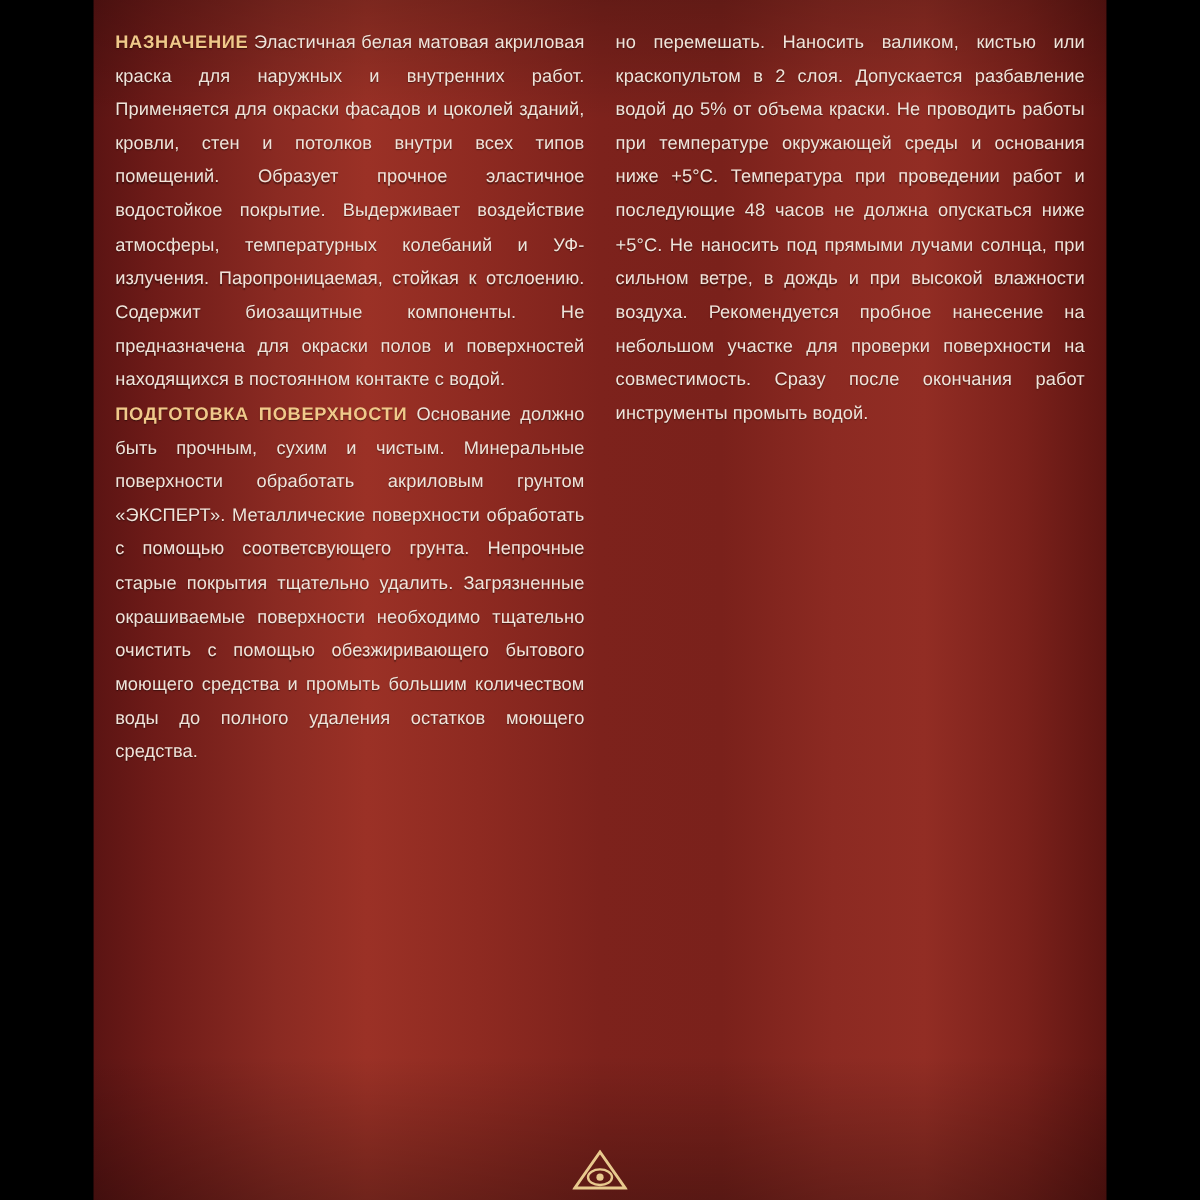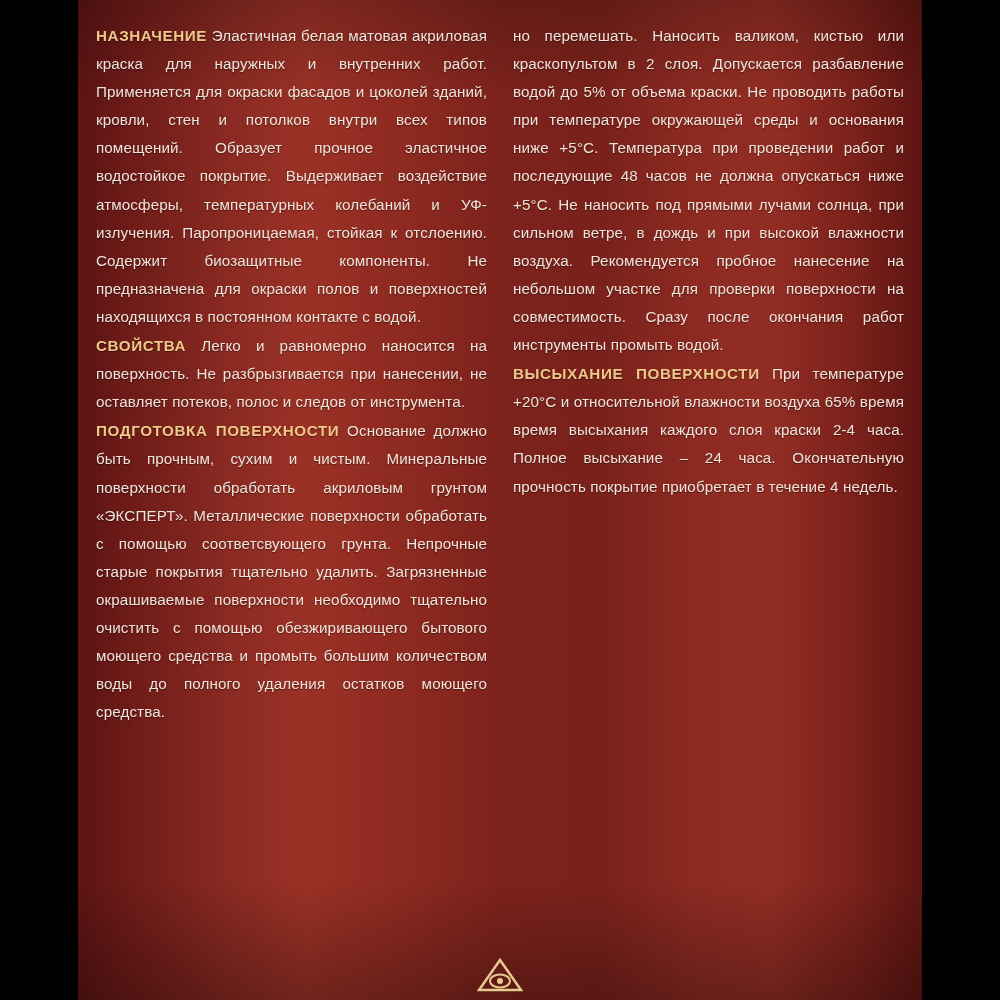--- a/index.html
+++ b/index.html
@@ -114,33 +114,31 @@
   <div class="edge-right"></div>
 
   <div class="label-surface"></div>
 
   <div class="columns">
 
     <div class="col">
 
       <p class="para"><span class="head">НАЗНАЧЕНИЕ</span><span> Эластичная белая матовая акриловая краска для наружных и внутренних работ. Применяется для окраски фасадов и цоколей зданий, кровли, стен и потолков внутри всех типов помещений. Образует прочное эластичное водостойкое покрытие. Выдерживает воздействие атмосферы, температурных колебаний и УФ-излучения. Паропроницаемая, стойкая к отслоению. Содержит биозащитные компоненты. Не предназначена для окраски полов и поверхностей находящихся в постоянном контакте с водой.</span></p>
 
-      <p class="para"><span class="head">СВОЙСТВА</span><span> Легко и равномерно наносится на поверхность. Не разбрызгивается при нанесении, не оставляет потеков, полос и следов от инструмента.</span></p>
 
       <p class="para"><span class="head">ПОДГОТОВКА ПОВЕРХНОСТИ</span><span> Основание должно быть прочным, сухим и чистым. Минеральные поверхности обработать акриловым грунтом «ЭКСПЕРТ». Металлические поверхности обработать с помощью соответсвующего грунта. Непрочные старые покрытия тщательно удалить. Загрязненные окрашиваемые поверхности необходимо тщательно очистить с помощью обезжиривающего бытового моющего средства и промыть большим количеством воды до полного удаления остатков моющего средства.</span></p>
 
 
     </div>
 
     <div class="col">
 
       <p class="para"><span>но перемешать. Наносить валиком, кистью или краскопультом в 2 слоя. Допускается разбавление водой до 5% от объема краски. Не проводить работы при температуре окружающей среды и основания ниже +5°С. Температура при проведении работ и последующие 48 часов не должна опускаться ниже +5°С. Не наносить под прямыми лучами солнца, при сильном ветре, в дождь и при высокой влажности воздуха. Рекомендуется пробное нанесение на небольшом участке для проверки поверхности на совместимость. Сразу после окончания работ инструменты промыть водой.</span></p>
 
 
-      <p class="para"><span class="head">ВЫСЫХАНИЕ ПОВЕРХНОСТИ</span><span> При температуре +20°С и относительной влажности воздуха 65% время время высыхания каждого слоя краски 2-4 часа. Полное высыхание – 24 часа. Окончательную прочность покрытие приобретает в течение 4 недель.</span></p>
 
 
 
     </div>
 
   </div>
 
   <div class="emblem">
     <svg width="46" height="34" viewBox="0 0 46 34" xmlns="http://www.w3.org/2000/svg">
       <polygon points="23,2 44,32 2,32" fill="none" stroke="#e8c98e" stroke-width="2.5"></polygon>

